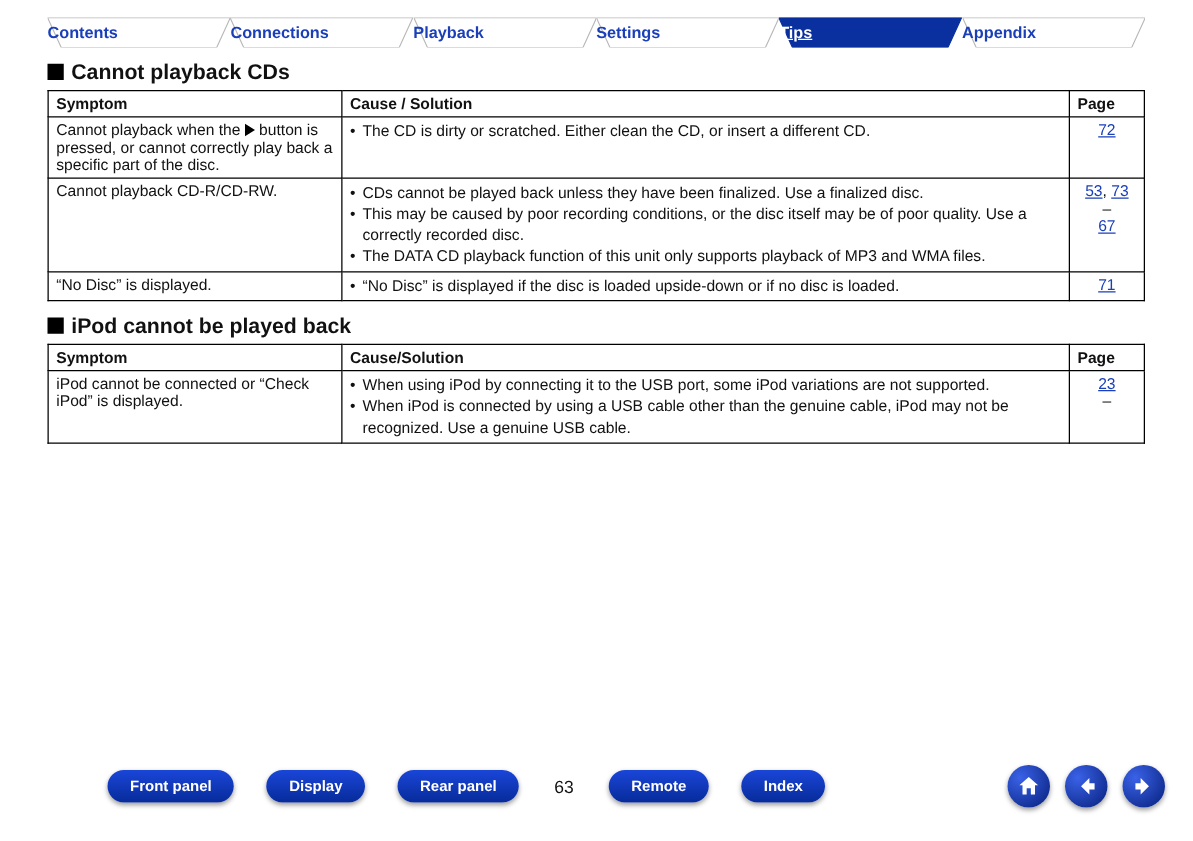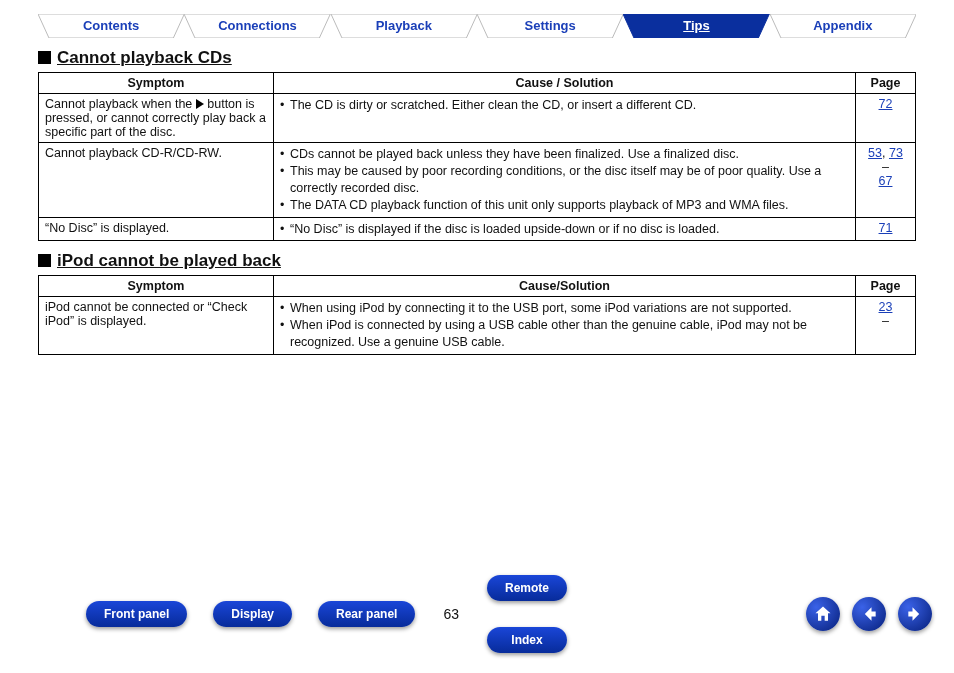--- a/index.html
+++ b/index.html
@@ -28,37 +28,36 @@
   }
 
   .tabs2 {
     display:flex;
     width:100%;
   }
   .tabs2 .tab2 {
     flex:1;
     position:relative;
     height:24px;
-    text-align:center;
+    text-align:left;
     font-weight:bold;
     font-size:13px;
     line-height:24px;
     color: var(--link-blue);
     cursor:pointer;
   }
   .tabs2 .tab2 svg { position:absolute; inset:0; width:100%; height:100%; }
   .tabs2 .tab2 span { position:relative; z-index:1; }
   .tabs2 .tab2.active { color:#fff;text-decoration:underline; }
 
   
   .sec-heading {
     font-size: 17px;
     font-weight: bold;
     margin: 10px 0 4px 0;
-    text-decoration: underline;
   }
   .bsq {
     display:inline-block;
     width: 13px; height:13px;
     background:#000;
     margin-right:6px;
     vertical-align:-1px;
   }
 
   
@@ -68,21 +67,20 @@
     font-size: 12.5px;
   }
   table.trouble th, table.trouble td {
     border: 1px solid #000;
     padding: 3px 6px;
     vertical-align: top;
     text-align: left;
   }
   table.trouble th {
     font-weight: bold;
-    text-align: center;
     background: #fff;
   }
   col.c-sym { width: 235px; }
   col.c-cause { }
   col.c-page { width: 60px; }
 
   table.trouble td.page-cell {
     text-align: center;
     white-space: pre-line;
   }
@@ -129,21 +127,21 @@
     color:#fff;
     font-weight:bold;
     font-size:12px;
     padding: 6px 18px;
     border-radius: 14px;
     cursor:pointer;
     box-shadow: 0 2px 4px rgba(0,0,0,.4);
     text-align:center;
   }
   .footer-left { display:flex; gap:26px; }
-  .footer-right { display:flex; gap:26px;flex-direction:column; }
+  .footer-right { display:flex; gap:26px; }
   .page-num {
     font-size: 14px;
     margin: 16px 28px;
     flex:0 0 auto;
   }
   .spacer { flex:1; }
   .nav-icons {
     display:flex;
     gap:12px;
     margin-left:28px;

